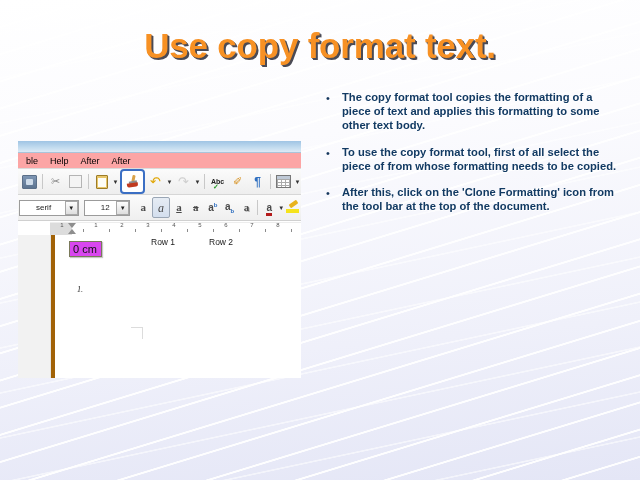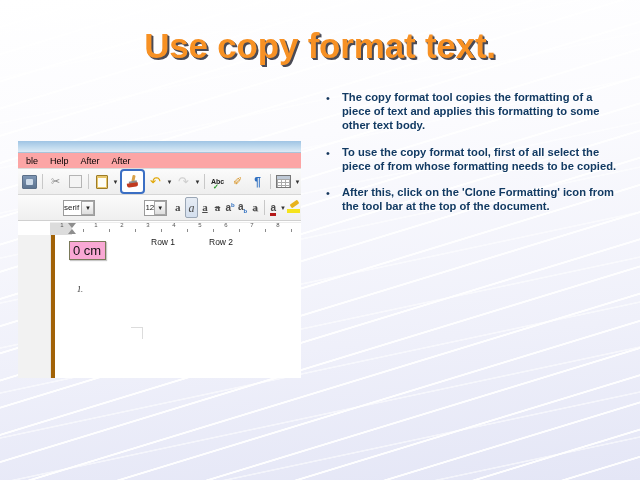--- a/index.html
+++ b/index.html
@@ -177,25 +177,24 @@
     width: 7px;
     text-align: center;
   }
   .fontbox {
     height: 14px;
     border: 1px solid #9b9b9b;
     background: #fff;
     display: flex;
     align-items: center;
     font-size: 8px;
-    padding-left: 0;
+    padding-left: 16px;
     overflow: hidden;
     white-space: nowrap;
     color: #222;
-    margin-left: 44px;
   }
   .fontbox .dd {
     width: 11px;
     height: 12px;
     margin-left: auto;
     border: 1px solid #a8a8a8;
     background: linear-gradient(to bottom,#fdfdfd,#dedede);
     font-size: 6px;
     display: flex;
     align-items: center;
@@ -260,23 +259,23 @@
   #shot .page {
     flex: 1;
     background: #ffffff;
     position: relative;
     border-left: 4px solid #a16207;
   }
   .tooltip {
     position: absolute;
     left: 14px;
     top: 6px;
-    background: #f9a8d4;
+    background: #d946ef;
     border: 1px solid #7a7a5a;
-    font-size: 13px;
+    font-size: 11px;
     padding: 1px 4px 1px 3px;
     color: #111;
     box-shadow: 1px 1px 1px rgba(0,0,0,0.22);
     white-space: nowrap;
   }
   .rowlabel {
     position: absolute;
     font-size: 8.5px;
     color: #1a1a1a;
     white-space: nowrap;

